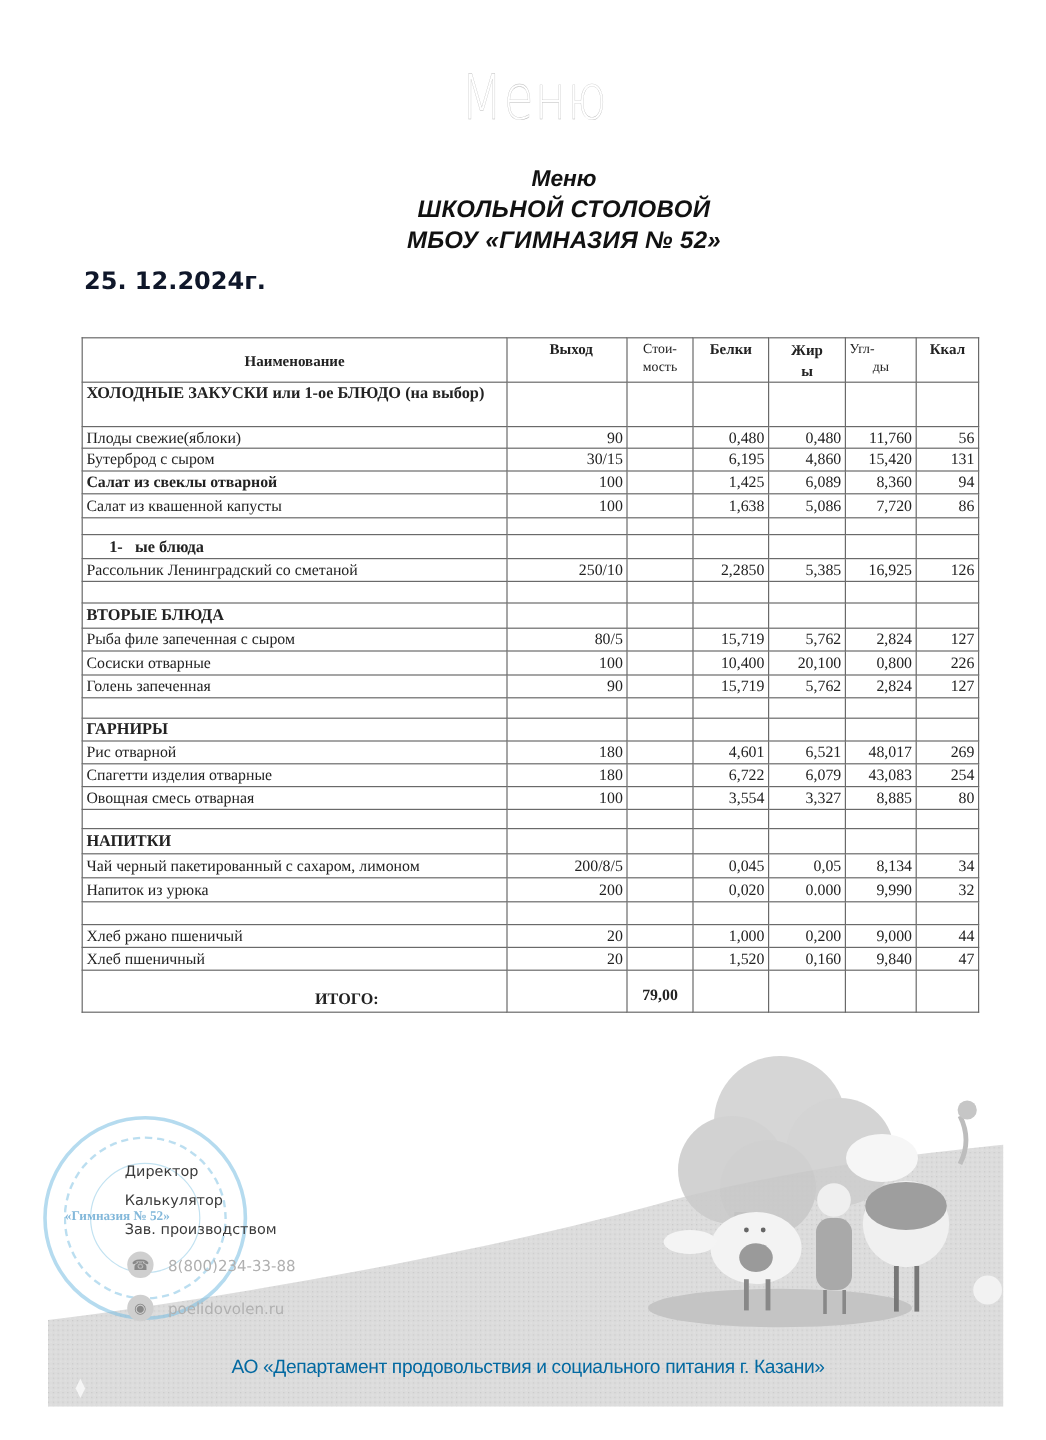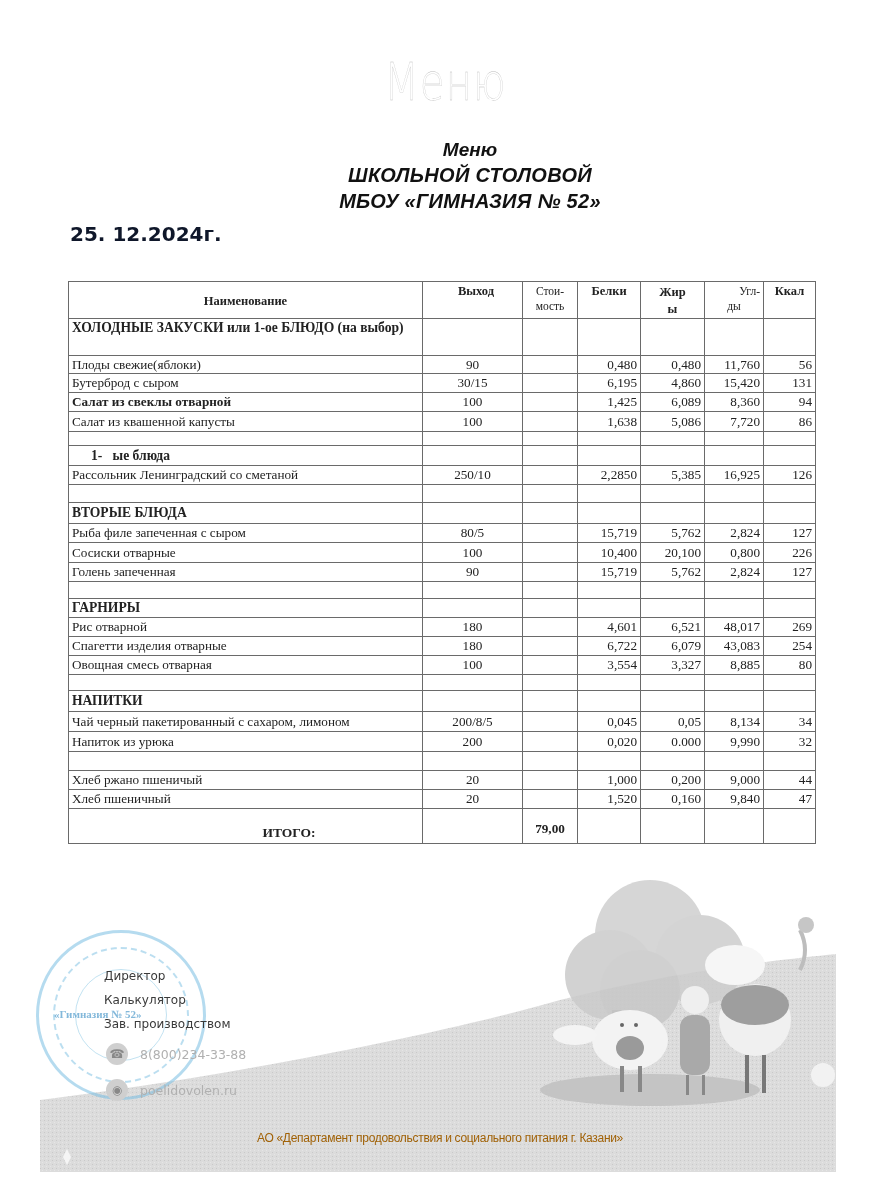--- a/index.html
+++ b/index.html
@@ -30,21 +30,21 @@
     table-layout: fixed; width: 747px; font-size: 13.2px;
   }
   table.menu td, table.menu th {
     border: 1px solid #6a6a6a; padding: 0 3px; vertical-align: middle;
     white-space: nowrap; overflow: hidden; color: #222;
   }
   table.menu th { font-weight: bold; vertical-align: top; font-size: 12.5px; padding-top: 2px; }
   table.menu th.name { vertical-align: middle; text-align: center; }
   table.menu th.small { font-size: 11.5px; font-weight: normal; line-height: 15px; }
   table.menu th.mid { line-height: 17px; }
-  td.num { text-align: center; }
+  td.num { text-align: right; }
   td.r { text-align: right; padding-right: 6px; }
   td.c { text-align: center; }
   .sec td { font-weight: bold; font-size: 13.6px; }
   .sec td.wrap { white-space: normal; line-height: 18px; vertical-align: top; }
   .bold td.nm { font-weight: bold; }
   .total td { vertical-align: top; }
   .total td.lbl { text-align: center; vertical-align: bottom; font-weight: bold; font-size: 13.5px; padding-bottom: 2px; padding-left: 90px; }
   .total td.sum { font-weight: bold; text-align: center; padding-top: 6px; }
 
   
@@ -75,21 +75,21 @@
     position: absolute; left: 106px; font-family: "DejaVu Sans", sans-serif;
     font-size: 12.5px; color: #b0b0b0; display: flex; align-items: center; gap: 12px;
   }
   .contact .ic {
     width: 22px; height: 22px; border-radius: 50%; background: #cfcfcf;
     display: inline-flex; align-items: center; justify-content: center; color: #888;
     font-size: 12px;
   }
   .footer-text {
     position: absolute; left: 60px; width: 760px; top: 1131px; text-align: center;
-    font-family: "Liberation Sans", sans-serif; font-size: 12px; color: #a16207;
+    font-family: "Liberation Sans", sans-serif; font-size: 16px; color: #0369a1;
     letter-spacing: -0.3px;
   }
 </style>
 </head>
 <body>
 
 <svg class="wave" viewBox="0 0 872 1200" xmlns="http://www.w3.org/2000/svg">
   <defs>
     <pattern id="grain" width="4" height="4" patternUnits="userSpaceOnUse">
       <rect width="4" height="4" fill="#dcdcdc"></rect>
@@ -159,21 +159,21 @@
     <th class="small">
           <div style="text-align:center">Стои-</div>
           <div style="text-align:center">мость</div>
         </th>
     <th style="text-align:center">Белки</th>
     <th class="mid">
           <div style="text-align:center">Жир</div>
           <div style="text-align:center">ы</div>
         </th>
     <th class="small">
-          <div style="text-align:right">Угл-</div>
+          <div style="text-align:left">Угл-</div>
           <div style="text-align:center">ды</div>
         </th>
     <th style="text-align:center">Ккал</th>
   </tr>
 
   <tr class="sec" style="height:37px">
     <td class="wrap">ХОЛОДНЫЕ ЗАКУСКИ или 1-ое БЛЮДО (на выбор)</td>
     <td></td>
         <td></td>
         <td></td>

